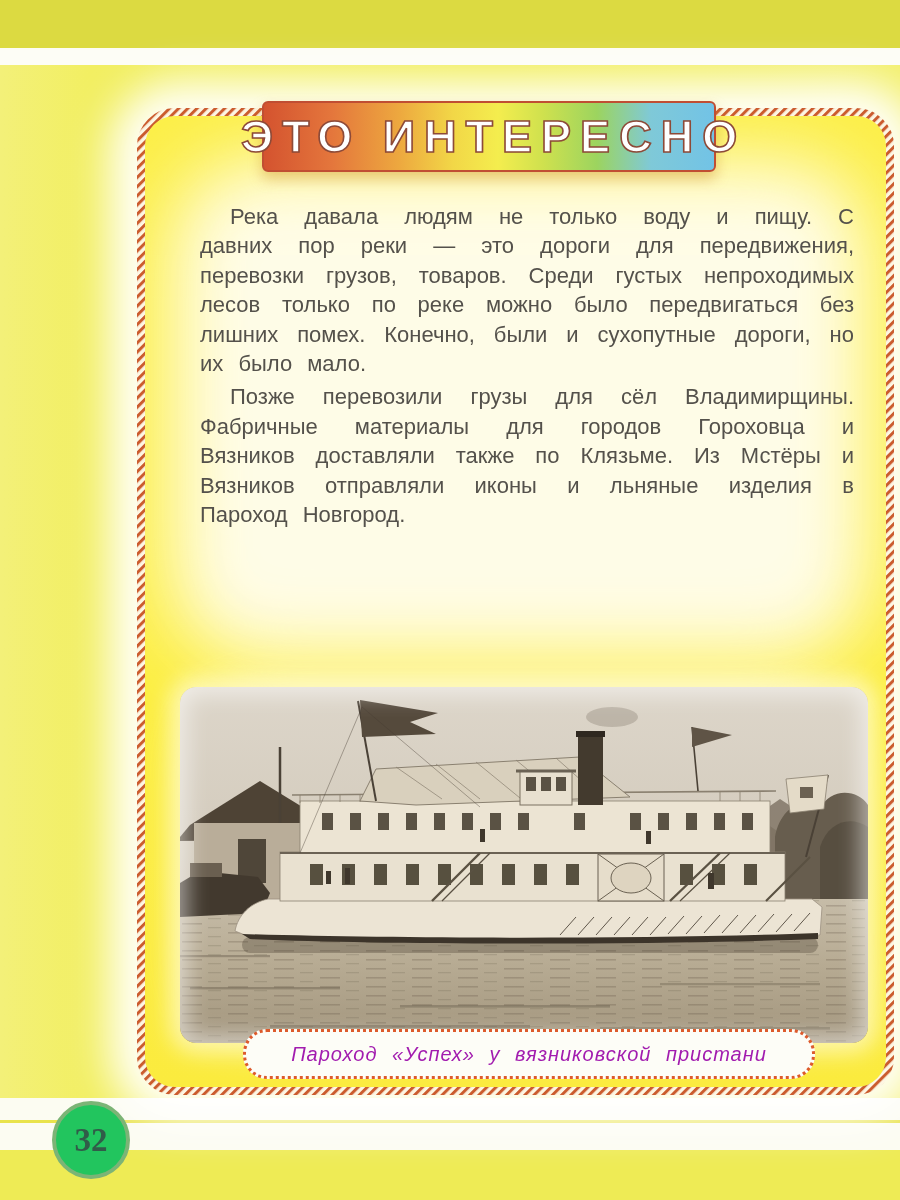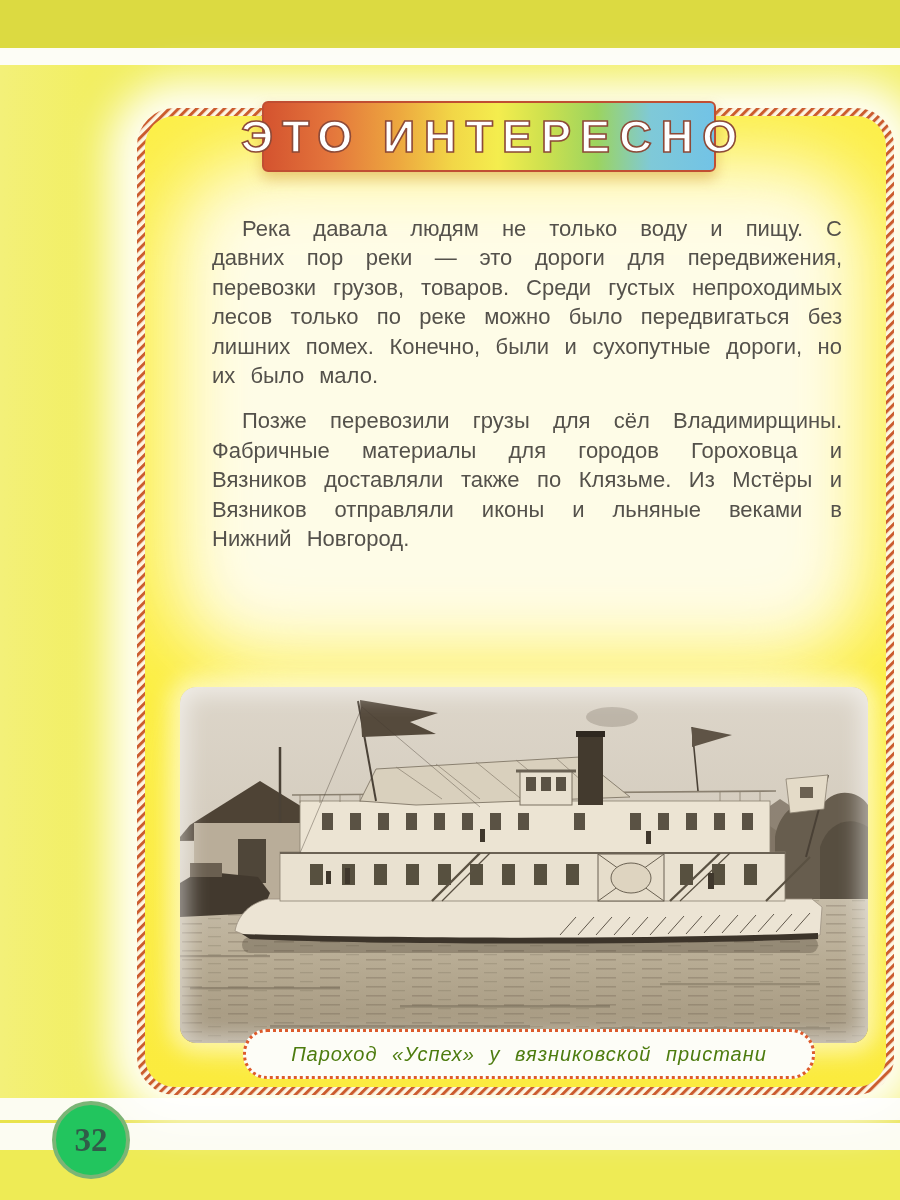--- a/index.html
+++ b/index.html
@@ -45,34 +45,34 @@
   .banner-title{
     color:#ffffff;font-size:45px;font-weight:bold;letter-spacing:9px;padding-left:9px;
     -webkit-text-stroke:1.6px #8d4a38;
     text-shadow:0 0 1px #8d4a38;
     white-space:nowrap;}
 
   
   .article{left:51px;top:82px;width:662px;
     color:#54514b;font-size:22px;line-height:29.4px;
     text-align:justify;word-spacing:9px;}
-  .article p{margin:16px;text-indent:30px;}
+  .article p{margin:4px;text-indent:30px;}
 
   
   .photo{left:35px;top:571px;width:688px;height:356px;border-radius:16px;overflow:hidden;
     box-shadow:0 0 22px 10px rgba(255,253,238,.6);}
   .photo svg{display:block;}
   .photo-vignette{position:absolute;left:0;top:0;width:100%;height:100%;border-radius:16px;
     box-shadow:inset 0 0 22px 7px rgba(255,255,255,.55);}
 
   
   .caption-box{left:98px;top:913px;width:572px;height:50px;border-radius:24px;
     background:#fdfdf7;border:3px dotted #dd5a2c;box-sizing:border-box;
     display:flex;align-items:center;justify-content:center;}
-  .caption-text{font-style:italic;color:#4d7c0f;font-size:20px;
+  .caption-text{font-style:italic;color:#a21caf;font-size:20px;
     letter-spacing:1px;word-spacing:8px;white-space:nowrap;}
 
   
   .page-badge{left:52px;top:1101px;width:78px;height:78px;border-radius:50%;
     background:#22c55e;border:4px solid #7cb476;box-sizing:border-box;
     display:flex;align-items:center;justify-content:center;}
   .page-number{font-family:"Liberation Serif", serif;font-weight:bold;
     font-size:33px;color:#315c49;}
 </style>
 </head>
@@ -85,21 +85,21 @@
 <div class="abs bottom-rule"></div>
 <div class="abs bottom-yellow-band"></div>
 <div class="abs frame-halo"></div>
 
 <div class="abs frame-inner">
   <div class="text-glow"></div>
   <div class="photo-glow"></div>
 
   <div class="abs article">
     <p>Река давала людям не только воду и пищу. С давних пор реки — это дороги для передвижения, перевозки грузов, товаров. Среди густых непроходимых лесов только по реке можно было передвигаться без лишних помех. Конечно, были и сухопутные дороги, но их было мало.</p>
-    <p>Позже перевозили грузы для сёл Владимирщины. Фабричные материалы для городов Гороховца и Вязников доставляли также по Клязьме. Из Мстёры и Вязников отправляли иконы и льняные веками в Нижний Новгород.</p>
+    <p>Позже перевозили грузы для сёл Владимирщины. Фабричные материалы для городов Гороховца и Вязников доставляли также по Клязьме. Из Мстёры и Вязников отправляли иконы и льняные изделия в Пароход Новгород.</p>
   </div>
 
   <div class="abs photo">
     <svg width="688" height="356" viewBox="0 0 688 356">
       <defs>
         <linearGradient id="sky" x1="0" y1="0" x2="0" y2="1">
           <stop offset="0" stop-color="#ddd6ca"></stop>
           <stop offset="0.6" stop-color="#d5cdbf"></stop>
           <stop offset="1" stop-color="#cec5b5"></stop>
         </linearGradient>

